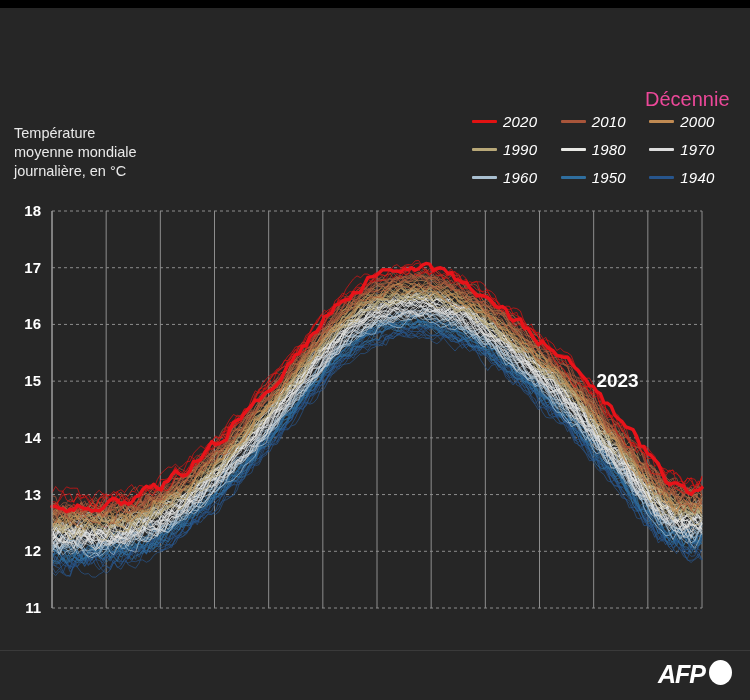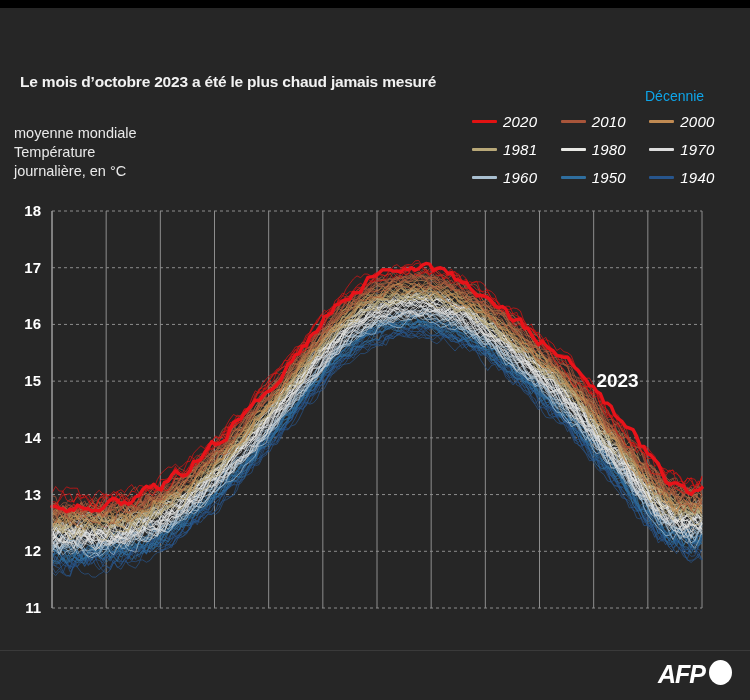--- a/index.html
+++ b/index.html
@@ -26,21 +26,21 @@
     white-space:nowrap;
   }
   .ylabel{
     position:absolute;left:14px;top:124px;width:230px;
     font-size:14.5px;color:#e9e9e9;line-height:19px;
   }
 
   
   .legend-title{
     position:absolute;left:645px;top:88px;
-    font-size:14px;color:#0ea5e9;white-space:nowrap;
+    font-size:20px;color:#ec4899;white-space:nowrap;
   }
   .legend{
     position:absolute;left:472px;top:113px;width:266px;
     display:grid;grid-template-columns:repeat(3,1fr);
     grid-row-gap:11px;grid-column-gap:0px;
   }
   .lg-item{display:flex;align-items:center;gap:6px;font-style:italic;}
   .lg-swatch{display:inline-block;width:25px;height:3px;border-radius:1px;flex:0 0 auto;}
   .lg-label{font-size:15px;color:#ffffff;font-weight:500;letter-spacing:0.2px;}
 
@@ -61,44 +61,43 @@
   .afp-text{font-size:25px;font-weight:bold;font-style:italic;color:#ffffff;letter-spacing:-1px;}
   .afp-dot{width:23px;height:25px;border-radius:50%;background:#ffffff;}
 </style>
 </head>
 <body>
 
 <div id="root">
 
   <div class="topbar"></div>
 
-  <div class="subtitle">Le mois d’octobre 2023 a été le plus chaud jamais mesuré</div>
   <div class="ylabel">
+      <div>Température</div>
       <div>moyenne mondiale</div>
-      <div>Température</div>
       <div>journalière, en °C</div>
     </div>
 
   <div class="legend-title">Décennie</div>
   <div class="legend">
       <div class="lg-item">
         <span class="lg-swatch" style="background: rgb(225, 18, 18);"></span>
         <span class="lg-label">2020</span>
       </div>
       <div class="lg-item">
         <span class="lg-swatch" style="background: rgb(168, 85, 58);"></span>
         <span class="lg-label">2010</span>
       </div>
       <div class="lg-item">
         <span class="lg-swatch" style="background: rgb(192, 138, 82);"></span>
         <span class="lg-label">2000</span>
       </div>
       <div class="lg-item">
         <span class="lg-swatch" style="background: rgb(184, 168, 120);"></span>
-        <span class="lg-label">1981</span>
+        <span class="lg-label">1990</span>
       </div>
       <div class="lg-item">
         <span class="lg-swatch" style="background: rgb(232, 232, 228);"></span>
         <span class="lg-label">1980</span>
       </div>
       <div class="lg-item">
         <span class="lg-swatch" style="background: rgb(220, 220, 220);"></span>
         <span class="lg-label">1970</span>
       </div>
       <div class="lg-item">

